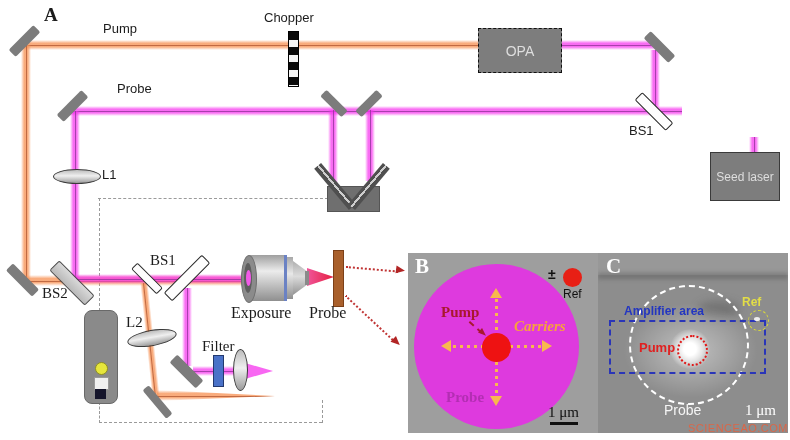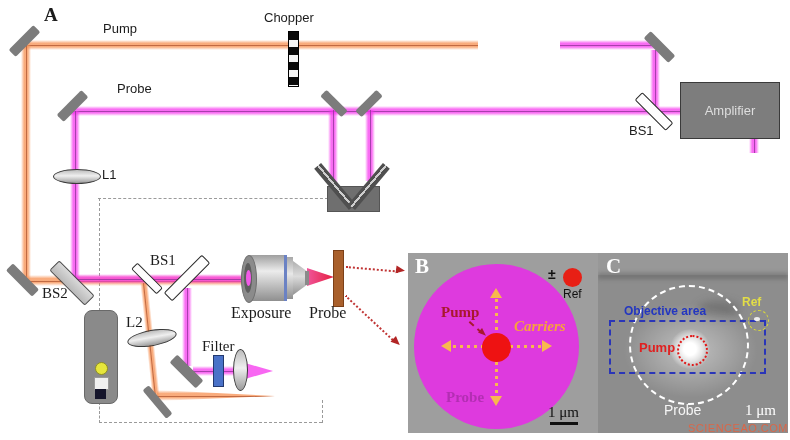--- a/index.html
+++ b/index.html
@@ -90,22 +90,25 @@
   <div class="bsg" style="left:47px;top:276px;width:48px;height:12px;transform:rotate(45deg);"></div>
   <div class="bsw" style="left:129px;top:274px;width:34px;height:7px;transform:rotate(45deg);"></div>
   <div class="bsw" style="left:160px;top:272px;width:52px;height:10px;transform:rotate(-45deg);"></div>
 
   <div class="lens" style="left:53px;top:169px;width:46px;height:13px;"></div>
   <div class="lens" style="left:127px;top:330px;width:48px;height:14px;transform:rotate(-10deg);"></div>
   <div class="lens" style="left:233px;top:349px;width:13px;height:40px;"></div>
 
   <div class="abs" style="left:288px;top:31px;width:9px;height:54px;border:1px solid #000;background:repeating-linear-gradient(180deg,#0a0a0a 0 8px,#f6f6f6 8px 15px);"></div>
 
-  <div class="box" style="left:680px;top:82px;width:98px;height:55px;">
-    <span>Amplifier</span>
+  <div class="box" style="left:478px;top:28px;width:82px;height:43px;border:1.5px dashed #111;font-size:14px;">
+    <span>OPA</span>
+  </div>
+  <div class="box" style="left:710px;top:152px;width:68px;height:47px;font-size:12px;">
+    <span>Seed laser</span>
   </div>
 
   <div class="abs" style="left:213px;top:355px;width:9px;height:30px;background:#4a72c8;border:1px solid #23396e;"></div>
   <div class="abs" style="left:333px;top:250px;width:9px;height:55px;background:#a9602c;border:1px solid #7c4018;"></div>
 
   <div class="abs" style="left:241px;top:254px;width:68px;height:48px;">
     <div class="abs" style="left:6px;top:1px;width:38px;height:46px;background:linear-gradient(180deg,#9f9f9f,#ececec 35%,#8f8f8f);border-radius:4px 0 0 4px;"></div>
     <div class="abs" style="left:0;top:1px;width:14px;height:46px;background:#8b8b8b;border:1px solid #6f6f6f;border-radius:50%;"></div>
     <div class="abs" style="left:3px;top:9px;width:8px;height:30px;background:#5e5e5e;border-radius:50%;"></div>
     <div class="abs" style="left:5px;top:16px;width:5px;height:16px;background:#f25ae8;border-radius:50%;"></div>
@@ -168,21 +171,21 @@
     <div class="abs" style="left:0;top:0;width:190px;height:22px;background:rgba(255,255,255,0.10);"></div>
     <div class="abs" style="left:0;top:20px;width:190px;height:6px;background:rgba(45,45,45,0.28);filter:blur(2px);"></div>
     <div class="abs" style="left:100px;top:48px;width:42px;height:16px;background:rgba(60,60,60,0.30);border-radius:50%;filter:blur(4px);"></div>
     <div class="abs" style="left:25px;top:50px;width:135px;height:95px;background:radial-gradient(ellipse at center,rgba(255,255,255,0.45),transparent 70%);"></div>
     <div class="abs" style="left:72px;top:76px;width:40px;height:40px;background:radial-gradient(circle,#ffffff 22%,rgba(255,255,255,0.6) 45%,transparent 72%);border-radius:50%;"></div>
 
     <div class="ptag" style="left:8px;top:1px;">C</div>
 
     <div class="abs" style="left:31px;top:32px;width:116px;height:116px;border:2px dashed #ffffff;border-radius:50%;"></div>
     <div class="abs" style="left:11px;top:67px;width:153px;height:50px;border:2px dashed #2a35b8;"></div>
-    <div class="abs" style="left:26px;top:51px;color:#2336c0;font-size:12px;font-weight:bold;">Objective area</div>
+    <div class="abs" style="left:26px;top:51px;color:#2336c0;font-size:12px;font-weight:bold;">Amplifier area</div>
 
     <div class="abs" style="left:150px;top:57px;width:19px;height:19px;border:1.5px dashed #d8d83a;border-radius:50%;"></div>
     <div class="abs" style="left:156px;top:64px;width:6px;height:4px;background:rgba(255,255,255,0.85);border-radius:50%;"></div>
     <div class="abs" style="left:144px;top:42px;color:#e2dd47;font-size:12px;font-weight:bold;">Ref</div>
 
     <div class="abs" style="left:79px;top:82px;width:27px;height:27px;border:2.5px dotted #e01818;border-radius:50%;"></div>
     <div class="abs" style="left:41px;top:87px;color:#e02020;font-size:13px;font-weight:bold;">Pump</div>
 
     <div class="abs" style="left:66px;top:149px;color:#f5f5f5;font-size:14px;">Probe</div>
     <div class="abs serif" style="left:147px;top:149px;color:#ffffff;font-size:15px;">1 μm</div>

